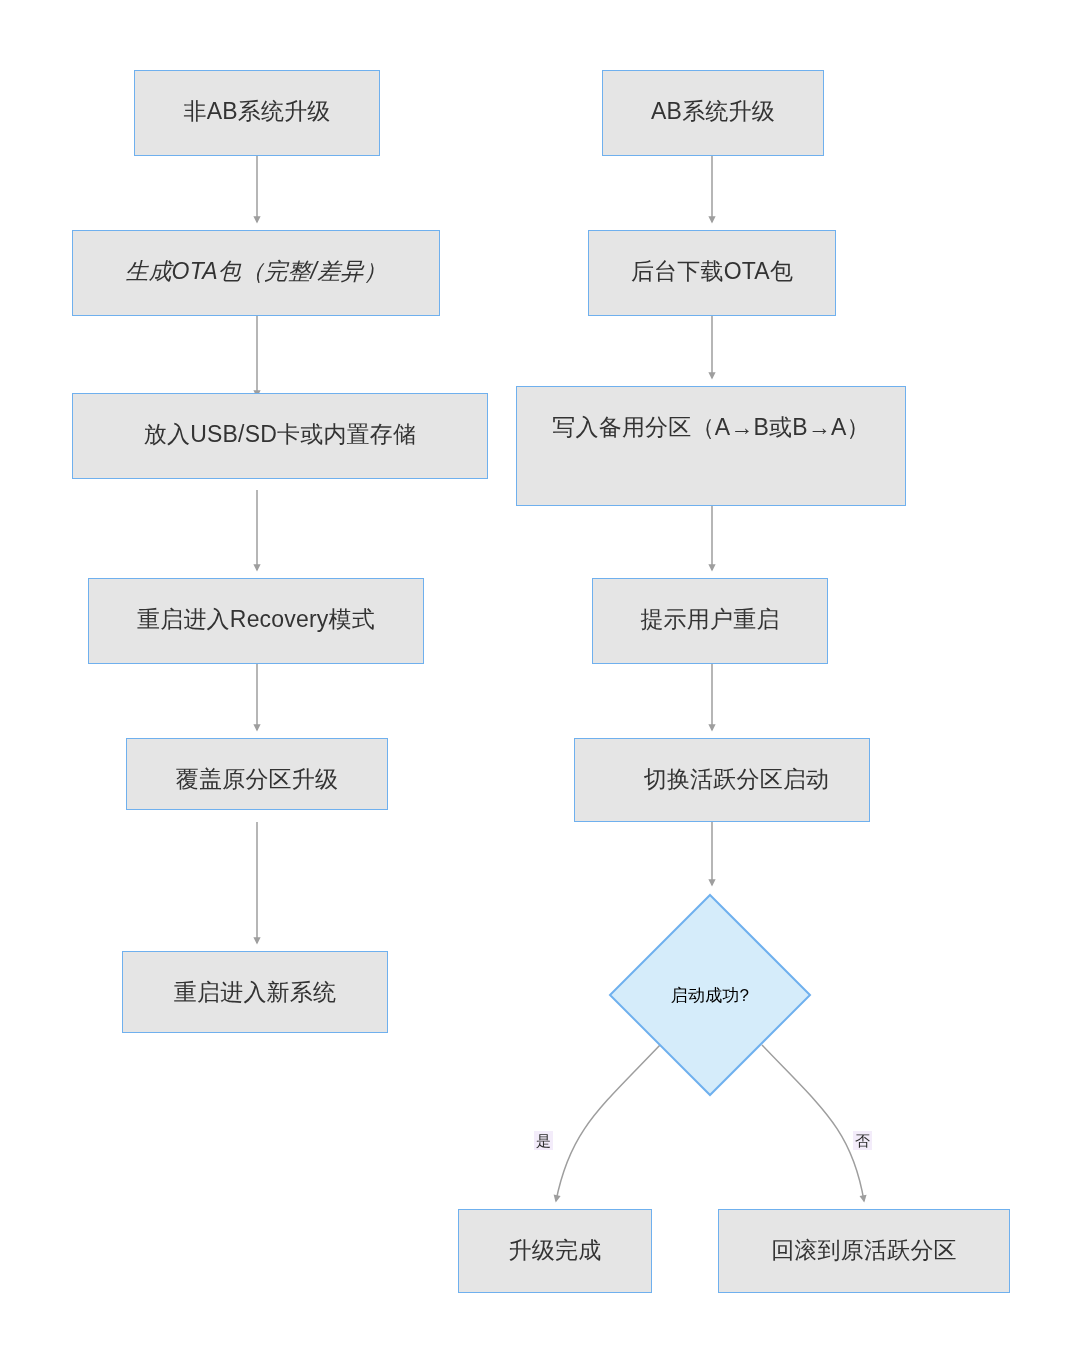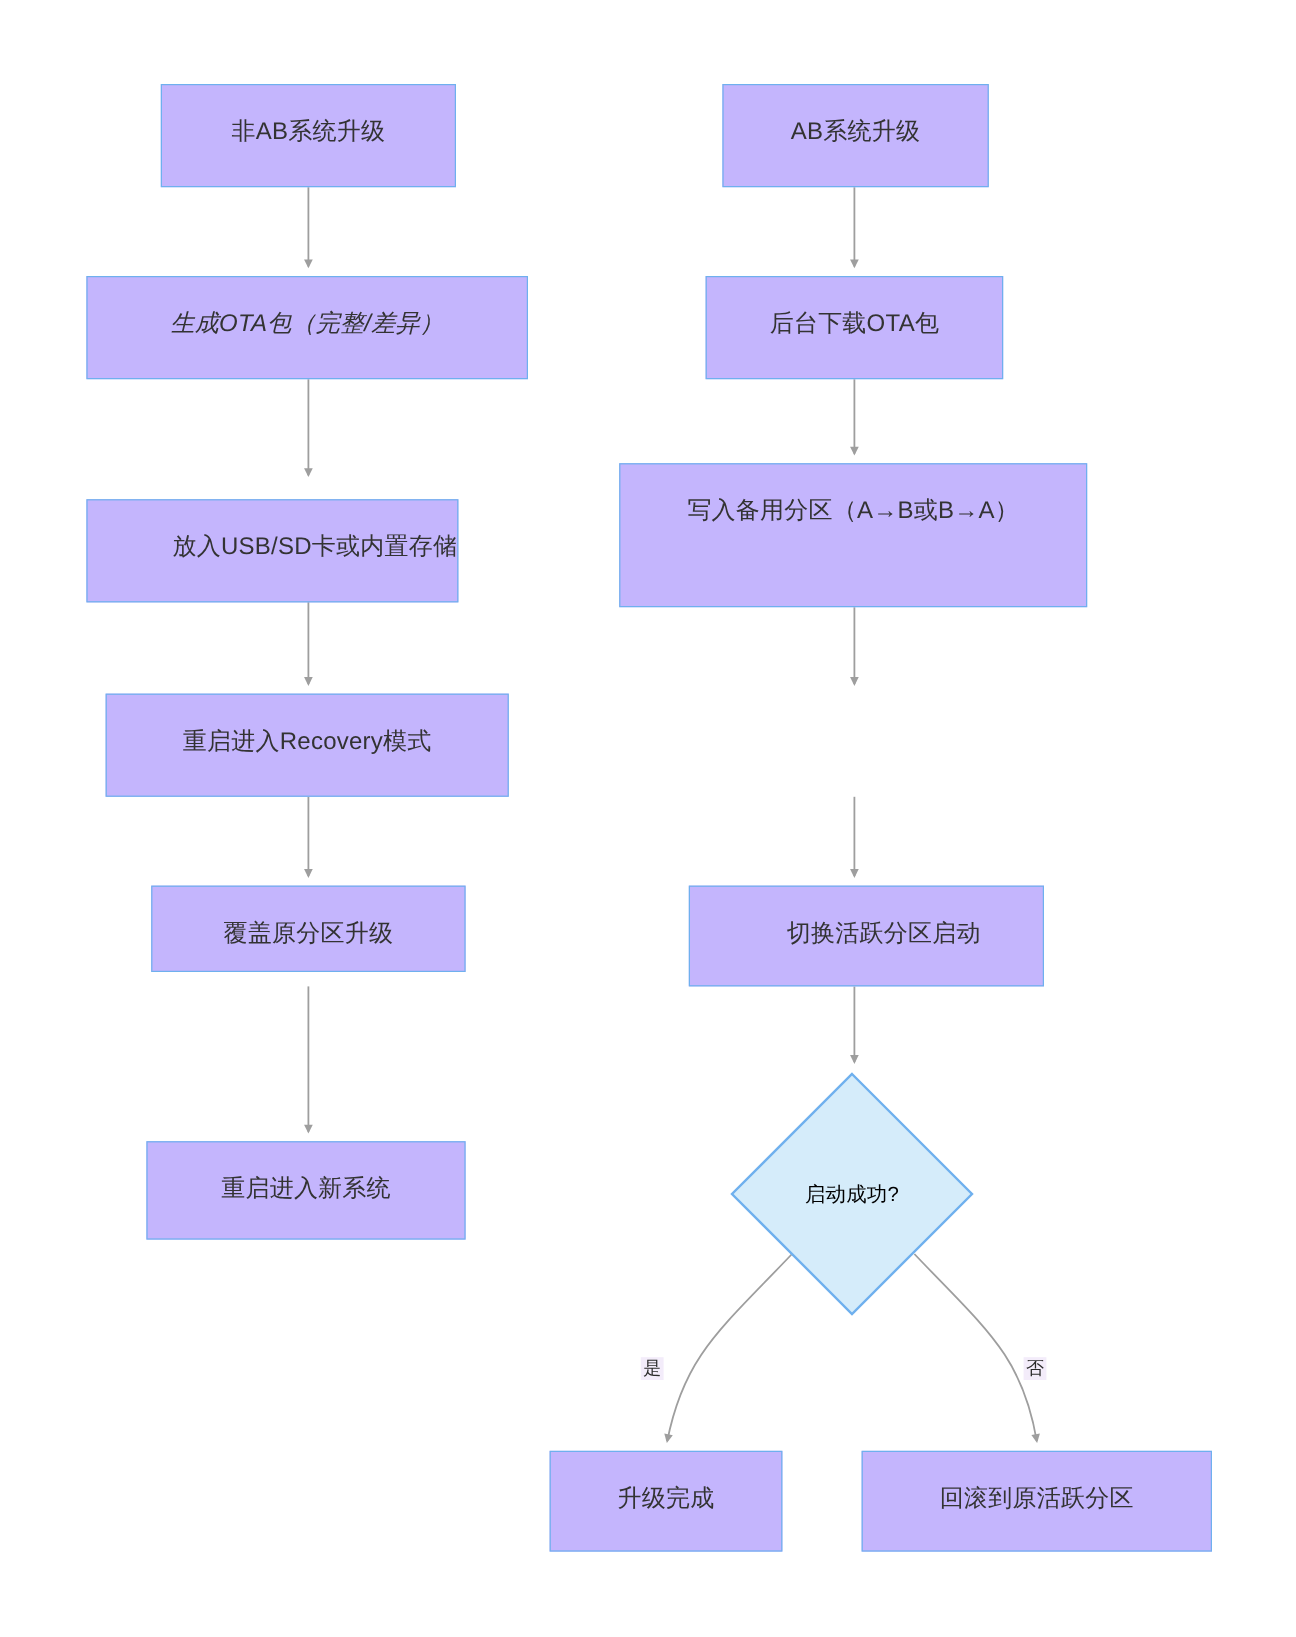--- a/index.html
+++ b/index.html
@@ -21,27 +21,27 @@
     position: absolute;
     left: 0;
     top: 0;
     width: 1080px;
     height: 1364px;
     pointer-events: none;
   }
   .node {
     position: absolute;
     box-sizing: border-box;
-    background: #c4b5fd;
+    background: #e5e5e5;
     border: 1.6px solid #6fb0ee;
     display: flex;
     justify-content: center;
     align-items: flex-start;
     color: #333333;
-    font-size: 20px;
+    font-size: 23px;
     line-height: 1.3;
     letter-spacing: 0.2px;
     white-space: nowrap;
     z-index: 2;
   }
   .node .label {
     padding-top: 26px;
   }
   .diamond-wrap {
     position: absolute;
@@ -104,21 +104,21 @@
   </svg>
 
   <div class="node" style="left:134px; top:70px; width:246px; height:86px;">
     <span class="label">非AB系统升级</span>
   </div>
 
   <div class="node" style="left:72px; top:230px; width:368px; height:86px;font-style:italic;">
     <span class="label">生成OTA包（完整/差异）</span>
   </div>
 
-  <div class="node" style="left:72px; top:416px; width:310px; height:86px;justify-content:flex-end;">
+  <div class="node" style="left:72px; top:393px; width:416px; height:86px;">
     <span class="label">放入USB/SD卡或内置存储</span>
   </div>
 
   <div class="node" style="left:88px; top:578px; width:336px; height:86px;">
     <span class="label">重启进入Recovery模式</span>
   </div>
 
   <div class="node" style="left:126px; top:738px; width:262px; height:72px;">
     <span class="label">覆盖原分区升级</span>
   </div>
@@ -132,20 +132,23 @@
   </div>
 
   <div class="node" style="left:588px; top:230px; width:248px; height:86px;">
     <span class="label">后台下载OTA包</span>
   </div>
 
   <div class="node" style="left:516px; top:386px; width:390px; height:120px;">
     <span class="label">写入备用分区（A→B或B→A）</span>
   </div>
 
+  <div class="node" style="left:592px; top:578px; width:236px; height:86px;">
+    <span class="label">提示用户重启</span>
+  </div>
 
   <div class="node" style="left:574px; top:738px; width:296px; height:84px;padding-left:29px;">
     <span class="label">切换活跃分区启动</span>
   </div>
 
   <div class="diamond-wrap" style="left:608px; top:893px; width:204px; height:204px;">
     <svg class="diamond-shape" viewBox="0 0 204 204" xmlns="http://www.w3.org/2000/svg">
       <polygon points="102,2 202,102 102,202 2,102" fill="#d5ecfa" stroke="#6fb0ee" stroke-width="2"></polygon>
     </svg>
     <span class="label">启动成功?</span>

